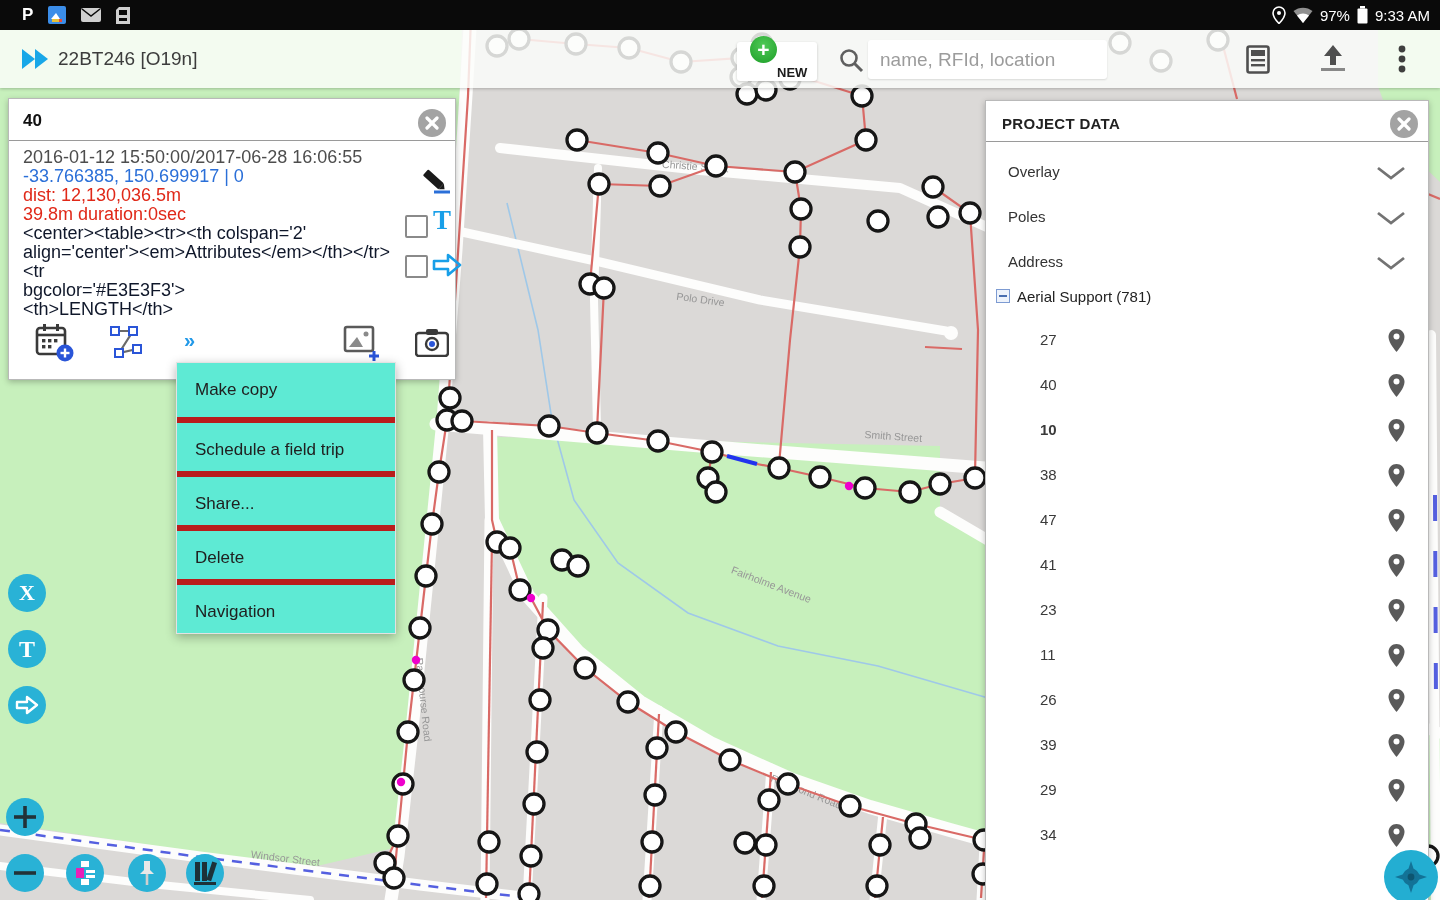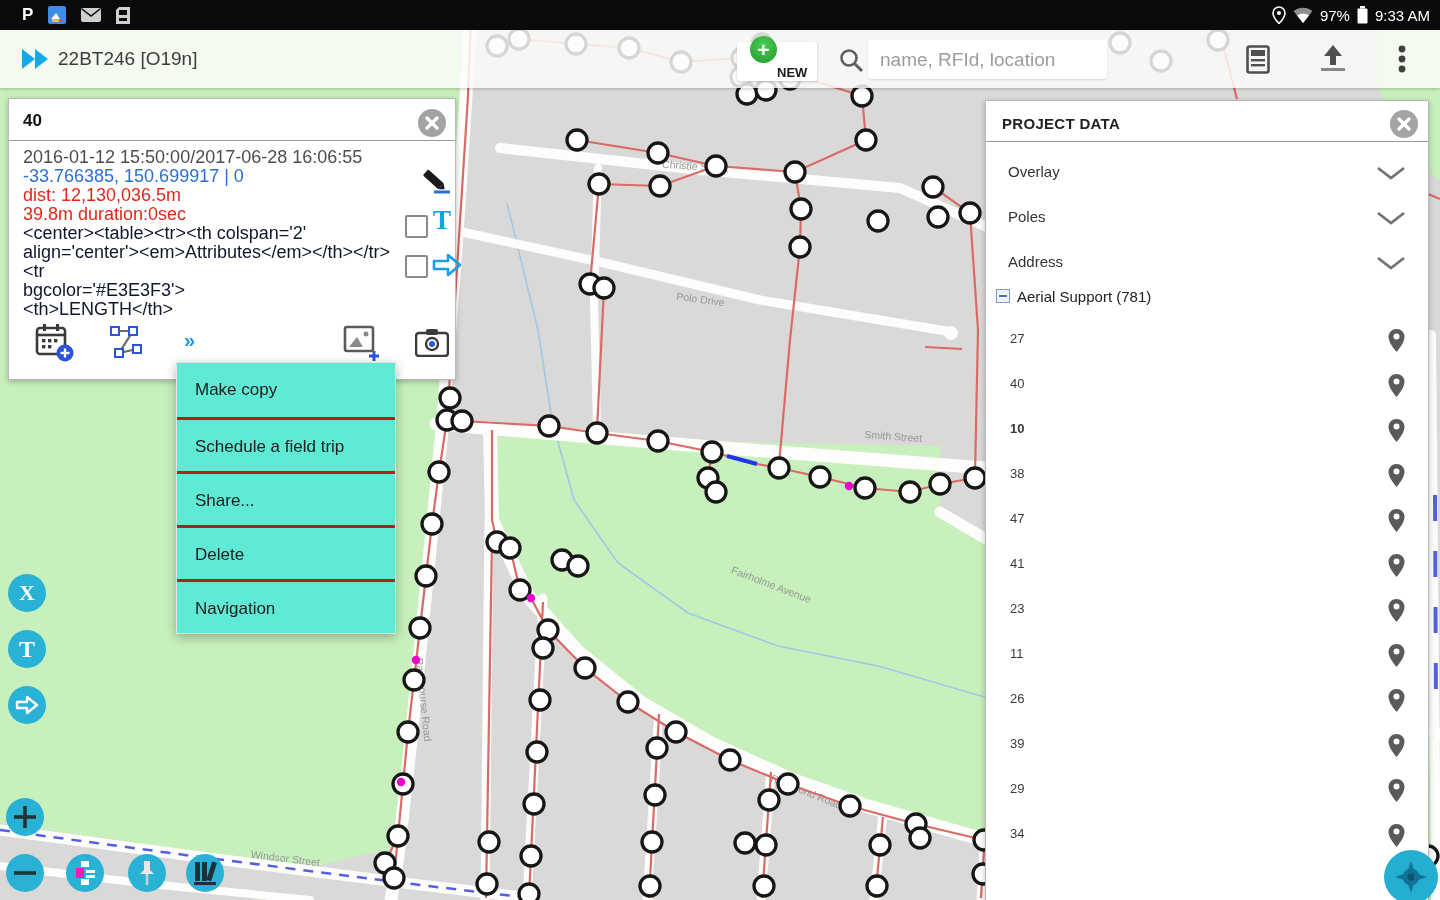--- a/index.html
+++ b/index.html
@@ -27,35 +27,35 @@
 #info-divider{position:absolute;left:0;top:41px;width:100%;height:1px;background:#9a9a9a}
 #info-text{position:absolute;left:14px;top:49px;width:380px;font-size:18px;line-height:19px}
 .it-ts{color:#4d4d4d}
 .it-coord{color:#2a6fd8}
 .it-red{color:#e02818}
 .it-html{color:#0f172a}
 
 .close-btn{position:absolute;width:28px;height:28px;border-radius:50%;background:#a3a3a3;display:flex;align-items:center;justify-content:center}
 
 #context-menu{position:absolute;left:176px;top:362px;width:220px;background:#5eead4;box-shadow:0 3px 10px rgba(0,0,0,0.3);z-index:30;border:1px solid #e2e2e2}
-.menu-item{height:54px;line-height:54px;padding-left:18px;font-size:17px;color:#202020;border-top:3px solid #b91c1c}
+.menu-item{height:54px;line-height:54px;padding-left:18px;font-size:17px;color:#202020;border-top:6px solid #b91c1c}
 .menu-item:first-child{border-top:none}
 
 #project-panel{position:absolute;left:985px;top:100px;width:444px;height:886px;background:#fff;border:1px solid #b9b9b9;box-shadow:0 2px 6px rgba(0,0,0,0.25);z-index:20}
 #pp-title{position:absolute;left:16px;top:14px;font-size:15px;font-weight:bold;color:#222;letter-spacing:0.3px}
 #pp-divider{position:absolute;left:0;top:40px;width:100%;height:1px;background:#9a9a9a}
 .pp-section{position:absolute;left:0;width:100%;height:40px}
 .pp-section .lbl{position:absolute;left:22px;top:10px;font-size:15px;color:#333}
 .pp-section svg{position:absolute;right:22px;top:13px}
 #pp-tree{position:absolute;left:10px;top:184px;height:22px;display:flex;align-items:center;gap:7px}
 #pp-tree .box{width:14px;height:14px;border:1.5px solid #7d9bd2;background:#eef3fb;position:relative}
 #pp-tree .box::after{content:"";position:absolute;left:2px;top:5px;width:8px;height:1.5px;background:#4a6fb0}
 #pp-tree .lbl{font-size:15px;color:#222}
 .pp-row{position:absolute;left:0;width:100%;height:45px}
-.pp-row .num{position:absolute;left:24px;top:12px;font-size:13px;color:#3a3a3a}
+.pp-row .num{position:absolute;left:54px;top:12px;font-size:15px;color:#3a3a3a}
 .pp-row svg{position:absolute;right:22px;top:9px}
 
 .fab{position:absolute;border-radius:50%;background:#29b2d6;display:flex;align-items:center;justify-content:center;z-index:15}
 .fab38{width:38px;height:38px}
 .fab-x{color:#fff;font-size:22px;font-weight:bold;font-family:"Liberation Serif",serif}
 .fab-t{color:#fff;font-size:24px;font-weight:bold;font-family:"Liberation Serif",serif}
 #compass-btn{position:absolute;left:1384px;top:850px;width:54px;height:54px;border-radius:50%;background:#23aed2;z-index:25;display:flex;align-items:center;justify-content:center}
 
 #pencil{position:absolute;left:408px;top:66px}
 .cb{position:absolute;width:23px;height:23px;border:2.5px solid #8a8a8a;border-radius:2px;background:#fff}

